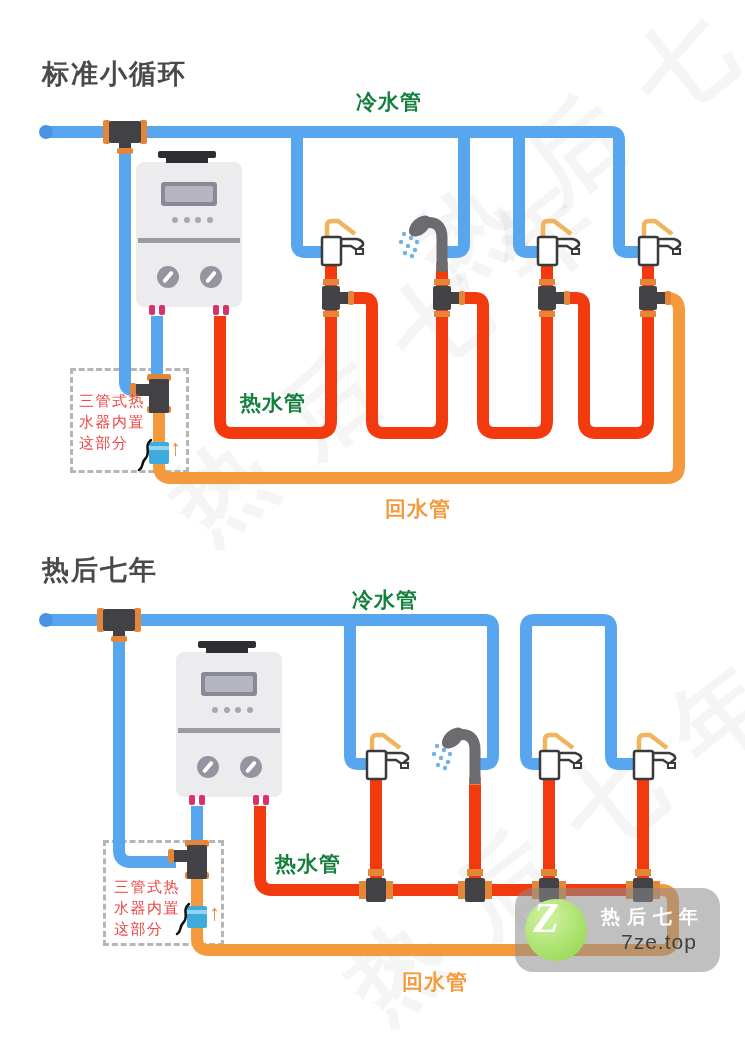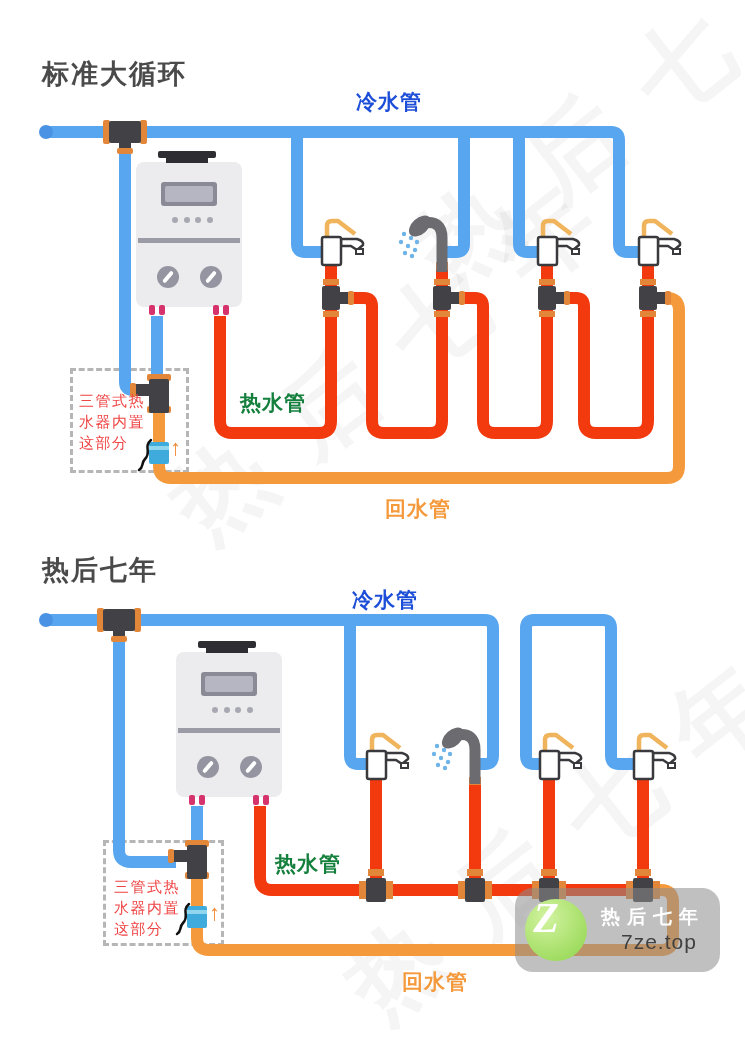--- a/index.html
+++ b/index.html
@@ -1,21 +1,21 @@
 <!DOCTYPE html>
 <html><head>
 <meta charset="utf-8">
 <style>
   html,body{margin:0;padding:0;}
   body{width:745px;height:1054px;position:relative;background:#ffffff;overflow:hidden;
        font-family:"Liberation Sans","DejaVu Sans",sans-serif;}
   .abs{position:absolute;}
   .title{font-size:27px;font-weight:700;color:#4a4a4a;letter-spacing:2px;}
   .lbl{font-size:21px;font-weight:700;letter-spacing:1px;}
-  .lbl-cold{color:#1d4ed8;}
+  .lbl-cold{color:#15803d;}
   .lbl-hot{color:#15803d;}
   .lbl-return{color:#f59a3c;}
   .dashed-box{border:3px dashed #b6b6b6;background:transparent;}
   .box-note{font-size:15px;color:#ef4444;line-height:21px;letter-spacing:1.5px;width:68px;}
   .flow-arrow{font-size:22px;font-weight:700;color:#f08c3a;line-height:1;}
   
   .heater{width:106px;height:145px;background:#ececee;border-radius:8px;}
   .heater .vent-top{position:absolute;left:22px;top:-11px;width:58px;height:7px;background:#2e2e32;border-radius:2px;}
   .heater .vent-base{position:absolute;left:30px;top:-4px;width:42px;height:5px;background:#2e2e32;}
   .heater .display{position:absolute;left:25px;top:20px;width:56px;height:24px;background:#8a8a97;border-radius:3px;}
@@ -303,21 +303,21 @@
     <rect x="1" y="21" width="19" height="28" rx="2" fill="#ffffff" stroke="#3a3a3e" stroke-width="2.5"></rect>
   </g>
   <g transform="translate(633,730)">
     <path d="M6,21 V10 Q6,5 11,5 H17 L34,18" fill="none" stroke="#efb45c" stroke-width="4.5" stroke-linejoin="round"></path>
     <path d="M20,23 H36 Q43,25 42,29 L36,34 L30,30 H20 Z" fill="#ffffff" stroke="#3a3a3e" stroke-width="2.5" stroke-linejoin="round"></path>
     <rect x="35" y="33" width="7" height="5" fill="#ffffff" stroke="#3a3a3e" stroke-width="2"></rect>
     <rect x="1" y="21" width="19" height="28" rx="2" fill="#ffffff" stroke="#3a3a3e" stroke-width="2.5"></rect>
   </g>
 </svg>
 
-<div class="abs title" style="left:42px;top:56px;">标准大循环</div>
+<div class="abs title" style="left:42px;top:56px;">标准小循环</div>
 <div class="abs lbl lbl-cold" style="left:356px;top:88px;">冷水管</div>
 <div class="abs lbl lbl-hot" style="left:240px;top:389px;">热水管</div>
 <div class="abs lbl lbl-return" style="left:385px;top:495px;">回水管</div>
 <div class="abs box-note" style="left:79px;top:390px;">三管式热水器内置这部分</div>
 <div class="abs flow-arrow" style="left:170px;top:437px;">↑</div>
 
 <div class="abs title" style="left:42px;top:552px;">热后七年</div>
 <div class="abs lbl lbl-cold" style="left:352px;top:586px;">冷水管</div>
 <div class="abs lbl lbl-hot" style="left:275px;top:850px;">热水管</div>
 <div class="abs lbl lbl-return" style="left:402px;top:968px;">回水管</div>

